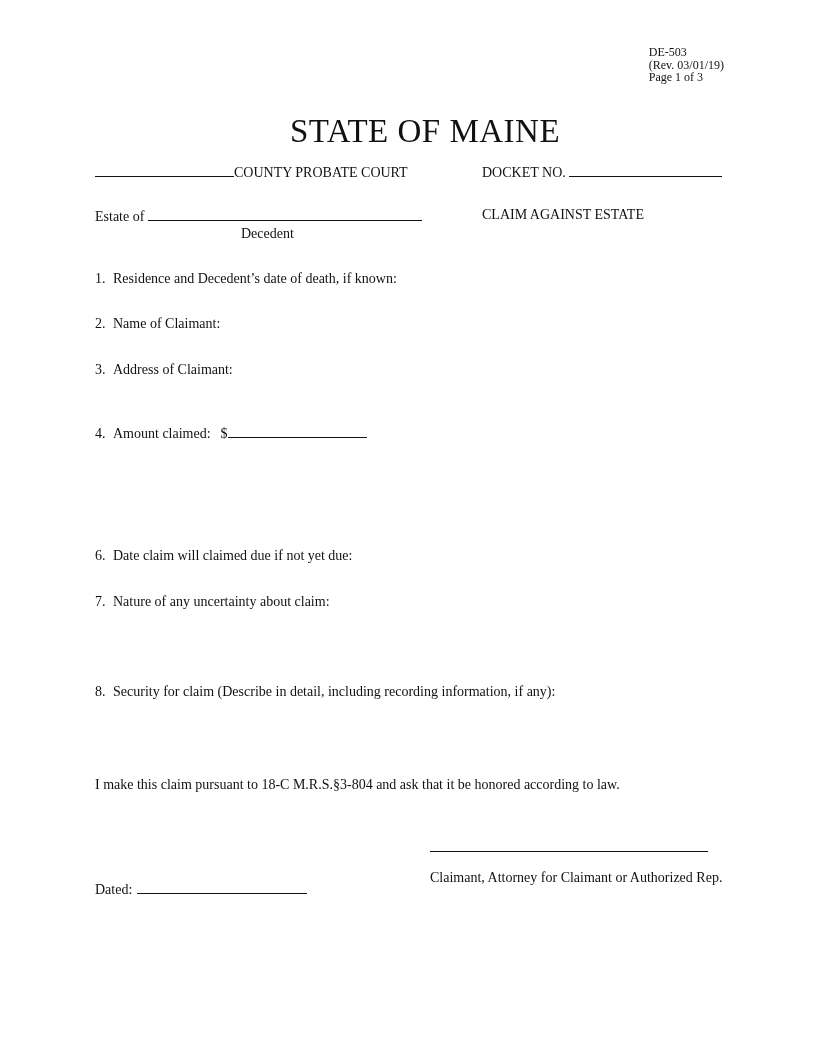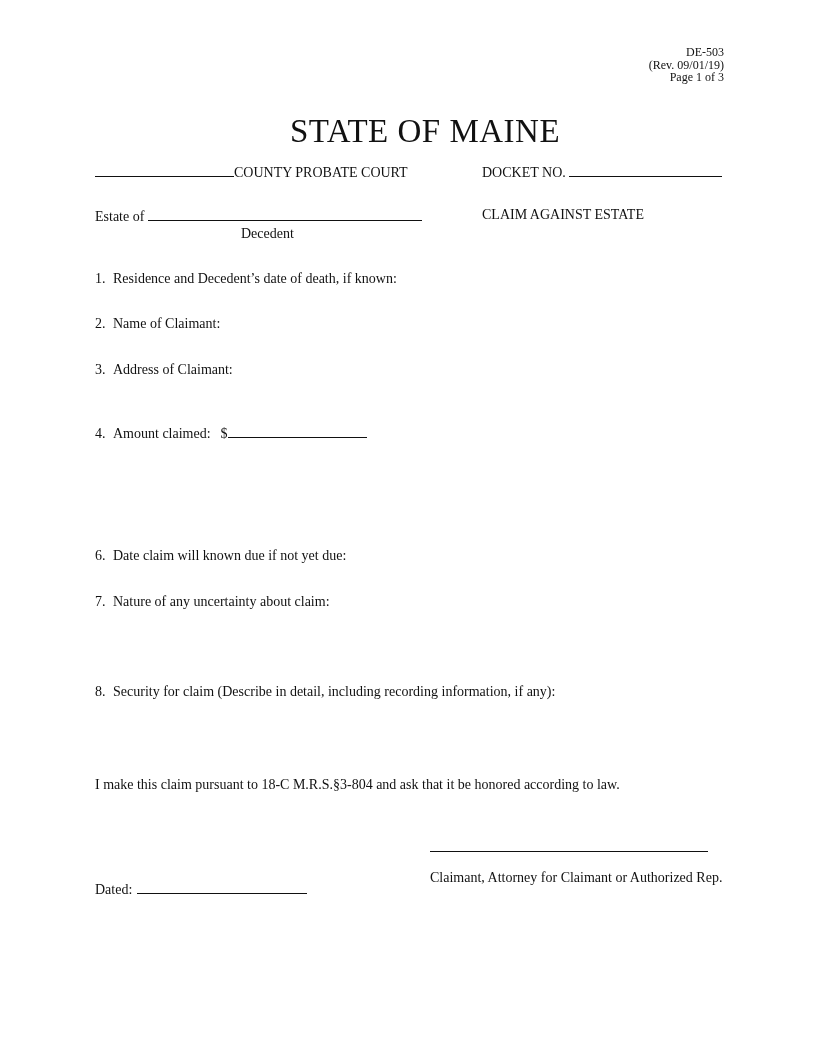--- a/index.html
+++ b/index.html
@@ -12,21 +12,21 @@
     background: #ffffff;
     color: #111111;
     font-family: "Liberation Serif", "DejaVu Serif", serif;
     font-size: 14px;
     overflow: hidden;
   }
   .abs { position: absolute; }
   .form-meta {
     top: 46px;
     right: 92px;
-    text-align: right;
+    text-align: left;
     font-size: 12px;
     line-height: 12.5px;
   }
   .title {
     top: 96px;
     left: 0;
     width: 816px;
     margin: 17px;
     text-align: center;
     font-size: 33px;
@@ -63,21 +63,21 @@
   }
   .sig-label { left: 430px; top: 854px; margin-top: 16px; }
 </style>
 </head>
 <body>
 
 <div class="page">
 
   <div class="abs form-meta">
     <div>DE-503</div>
-    <div>(Rev. 09/01/19)</div>
+    <div>(Rev. 03/01/19)</div>
     <div>Page 1 of 3</div>
   </div>
 
   <h1 class="abs title">STATE OF MAINE</h1>
 
   <div class="abs docket-group"><span>DOCKET NO.</span><span class="blank w-docket"></span></div>
 
   <div class="abs county-group"><span class="blank w-county"></span><span>COUNTY PROBATE COURT</span></div>
 
   <div class="abs estate-group"><span>Estate of</span> <span class="blank w-estate"></span></div>
@@ -88,21 +88,21 @@
 
   <div class="abs item" style="top:271px"><span class="num">1.</span><span>Residence and Decedent’s date of death, if known:</span></div>
 
   <div class="abs item" style="top:316px"><span class="num">2.</span><span>Name of Claimant:</span></div>
 
   <div class="abs item" style="top:362px"><span class="num">3.</span><span>Address of Claimant:</span></div>
 
   <div class="abs item" style="top:424px"><span class="num">4.</span><span>Amount claimed:</span><span class="currency">$</span><span class="blank w-amount"></span></div>
 
 
-  <div class="abs item" style="top:548px"><span class="num">6.</span><span>Date claim will known due if not yet due:</span></div>
+  <div class="abs item" style="top:548px"><span class="num">6.</span><span>Date claim will claimed due if not yet due:</span></div>
 
   <div class="abs item" style="top:594px"><span class="num">7.</span><span>Nature of any uncertainty about claim:</span></div>
 
   <div class="abs item" style="top:684px"><span class="num">8.</span><span>Security for claim (Describe in detail, including recording information, if any):</span></div>
 
   <div class="abs declaration">I make this claim pursuant to 18-C M.R.S.§3-804 and ask that it be honored according to law.</div>
 
   <div class="abs dated-group"><span>Dated:</span><span class="blank w-dated"></span></div>
 
   <div class="abs sig-line"></div>

